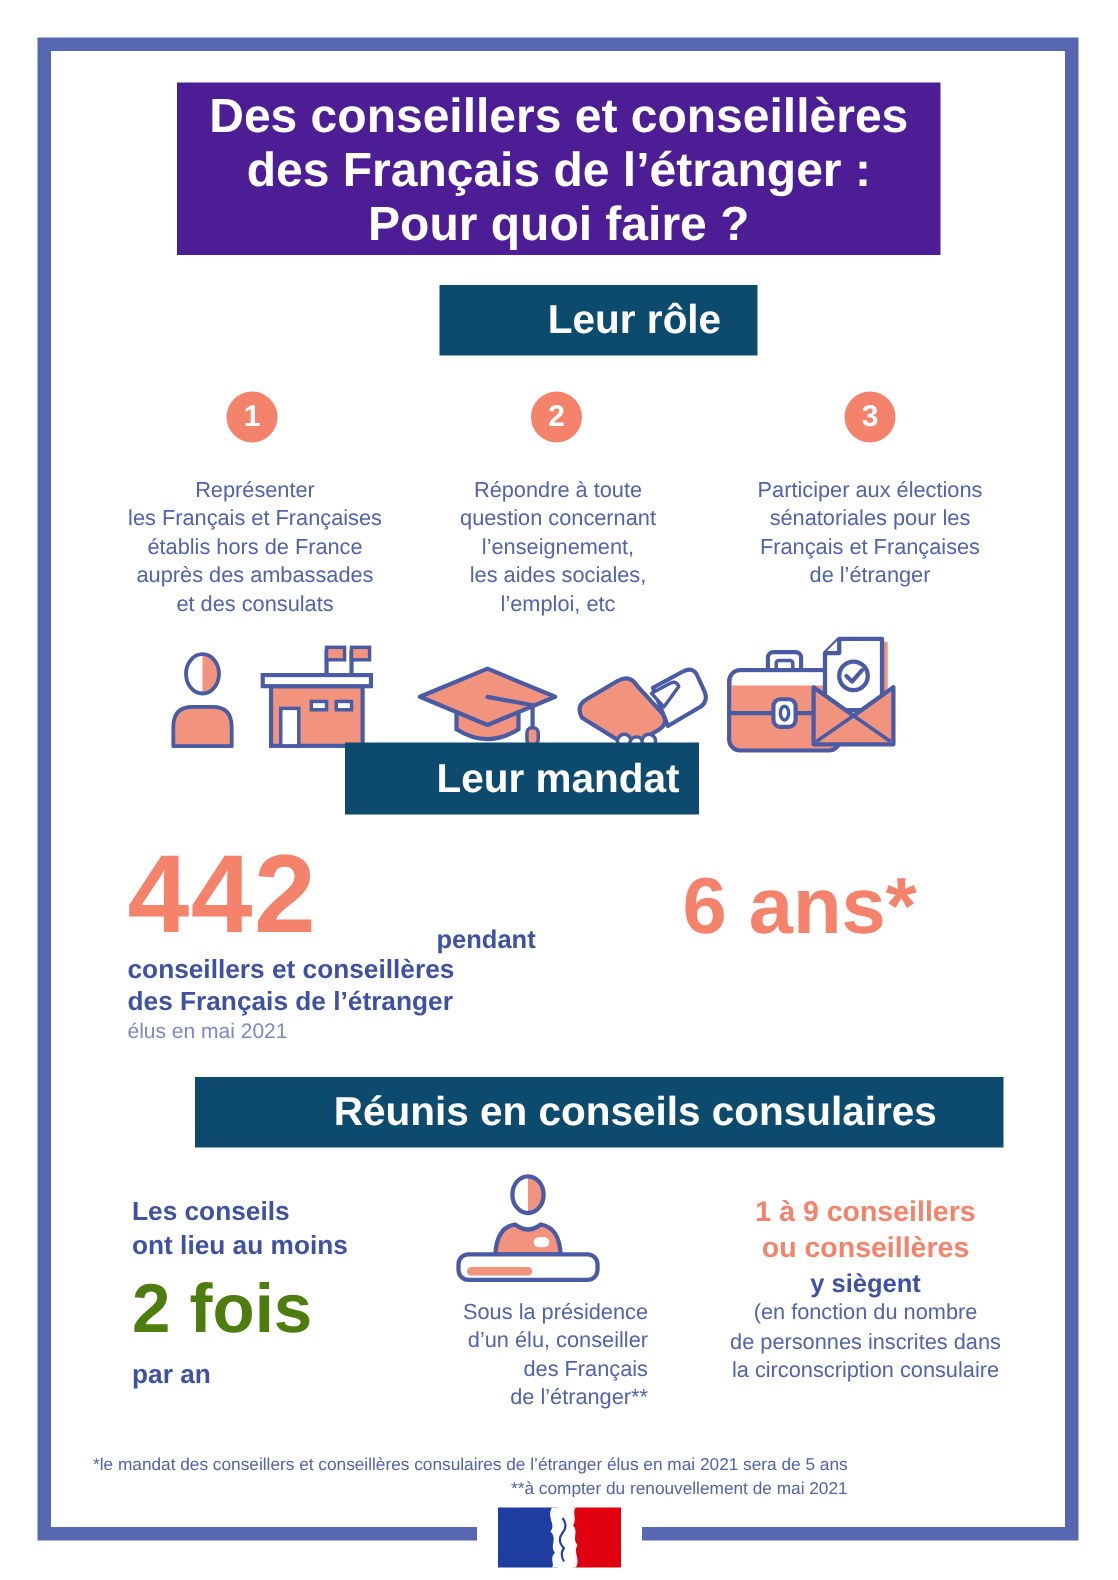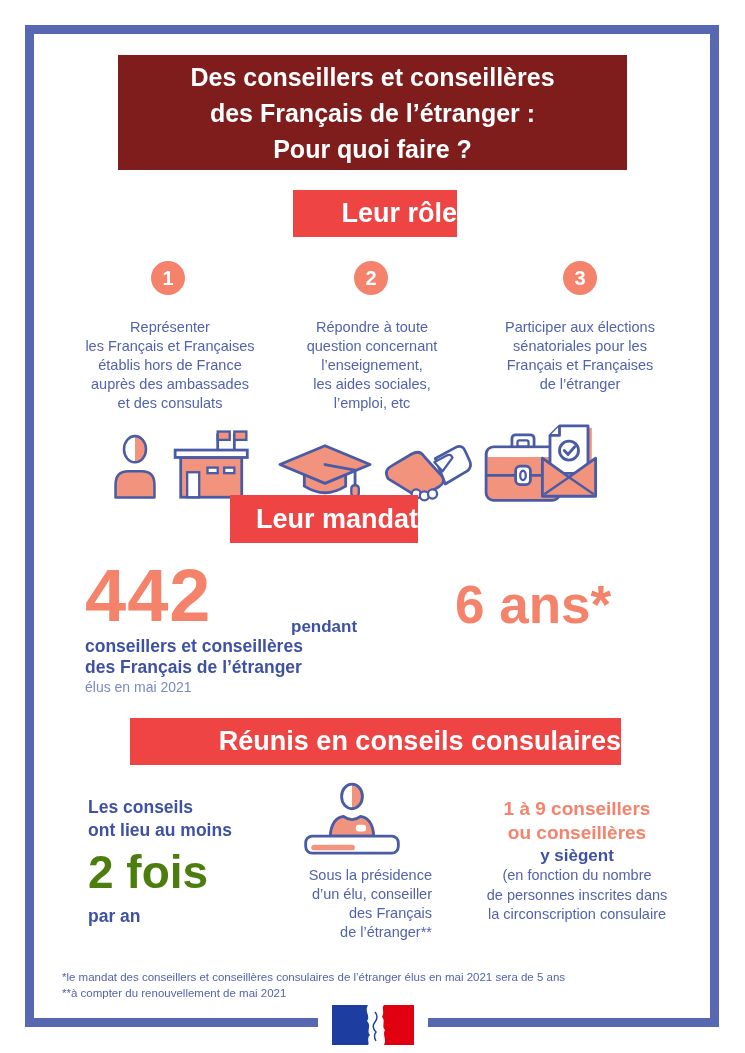--- a/index.html
+++ b/index.html
@@ -6,26 +6,26 @@
   .page{
     position:relative;width:745px;height:1053px;background:#fff;overflow:hidden;
     font-family:"Liberation Sans", sans-serif;
   }
   .frame{
     position:absolute;left:25px;top:25px;width:694px;height:1002px;
     border:9px solid #5767B1;box-sizing:border-box;
   }
   .header-box{
     position:absolute;left:118px;top:55px;width:509px;height:115px;
-    background:#7f1d1d;color:#fff;font-weight:bold;font-size:25px;line-height:36px;
+    background:#4c1d95;color:#fff;font-weight:bold;font-size:32px;line-height:36px;
     text-align:center;display:flex;flex-direction:column;justify-content:center;
   }
   .banner{
-    position:absolute;background:#ef4444;color:#fff;font-weight:bold;font-size:27px;
-    display:flex;align-items:center;justify-content:flex-end;text-align:center;
+    position:absolute;background:#0c4a6e;color:#fff;font-weight:bold;font-size:27px;
+    display:flex;align-items:center;justify-content:center;text-align:center;padding-left:48px;
   }
   .banner.role{left:293px;top:190px;width:164px;height:47px;}
   .banner.mandate{left:230px;top:495px;width:188px;height:48px;}
   .banner.councils{left:130px;top:718px;width:491px;height:47px;}
   .num-circle{
     position:absolute;width:34px;height:34px;border-radius:50%;background:#F5836B;
     color:#fff;font-weight:bold;font-size:20px;display:flex;align-items:center;justify-content:center;
   }
   .role-text{
     position:absolute;color:#5263AC;font-size:14.5px;line-height:19px;text-align:center;
@@ -41,21 +41,21 @@
   .council-left .intro{font-size:17.5px;line-height:23px;font-weight:bold;}
   .council-left .big-two{font-size:46px;line-height:52px;font-weight:bold;color:#4d7c0f;margin-top:4px;}
   .council-left .unit{font-size:17.5px;font-weight:bold;margin-top:8px;}
   .council-mid-icon{position:absolute;left:300px;top:782px;}
   .council-mid-text{position:absolute;left:272px;top:866px;width:160px;color:#5263AC;font-size:14.5px;line-height:19px;text-align:right;}
   .council-right{position:absolute;left:460px;top:797px;width:234px;text-align:center;}
   .council-right .coral-line{font-size:19px;line-height:24px;font-weight:bold;color:#F5836B;}
   .council-right .emph{font-size:17px;line-height:21px;font-weight:bold;color:#3E51A3;}
   .council-right .detail{font-size:14.5px;line-height:19.5px;color:#5263AC;}
   .council-right sup{font-size:9px;}
-  .footnotes{position:absolute;left:62px;top:970px;color:#5263AC;font-size:11.5px;line-height:15.5px;}
+  .footnotes{position:absolute;left:62px;top:970px;color:#5263AC;font-size:11.5px;line-height:15.5px;text-align:right;}
   .logo-box{
     position:absolute;left:318px;top:998px;width:110px;height:54px;background:#fff;
     display:flex;align-items:center;justify-content:center;z-index:5;
   }
 </style>
 </head>
 <body>
 
 <div class="page">
 

